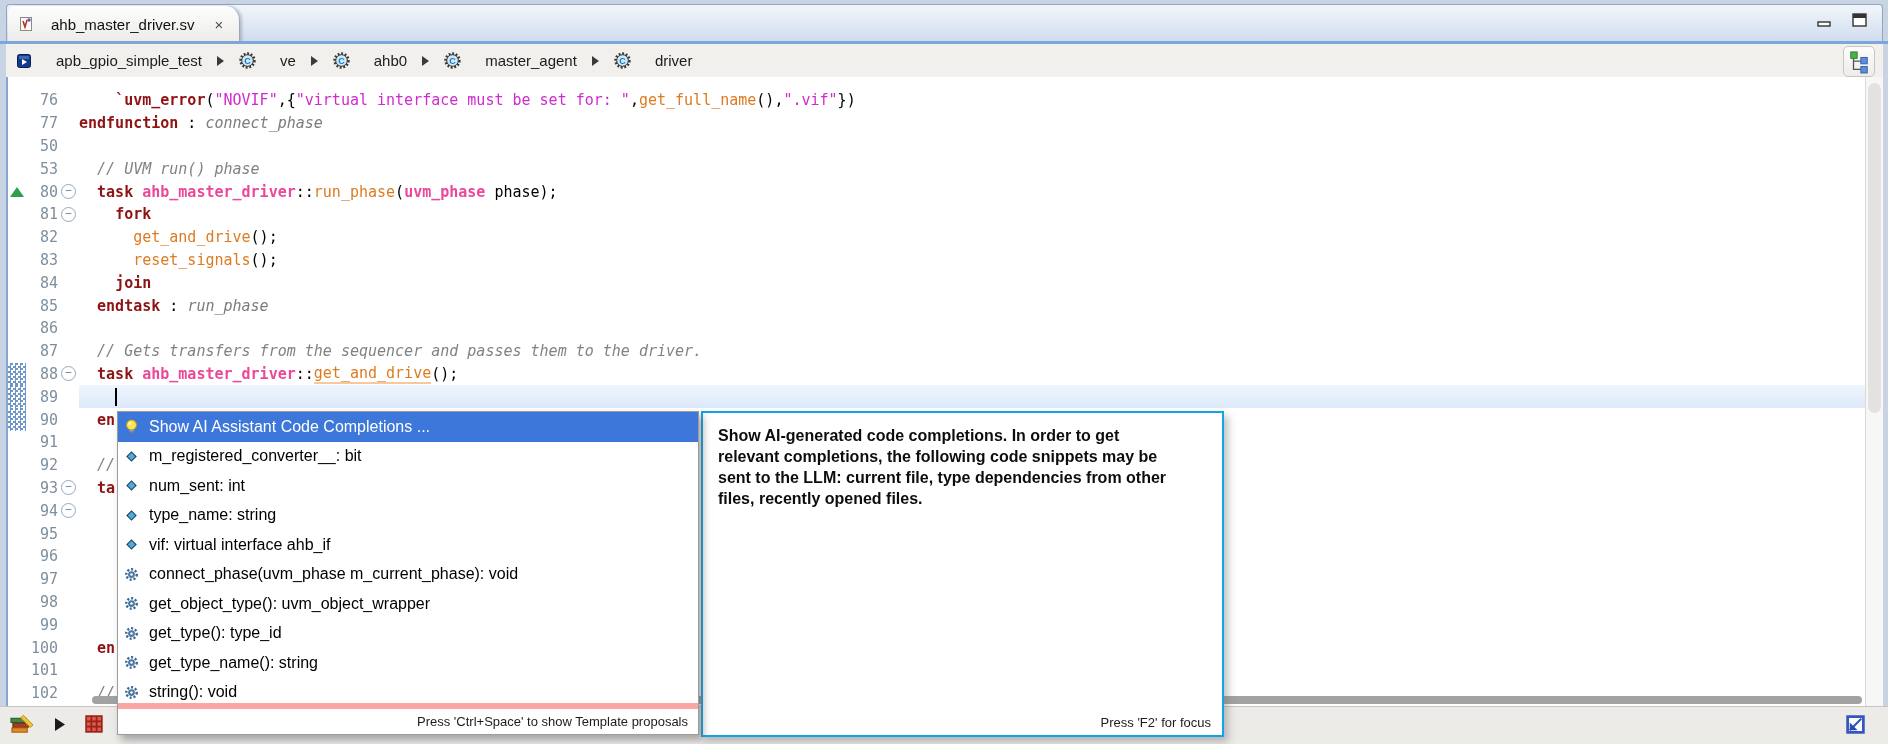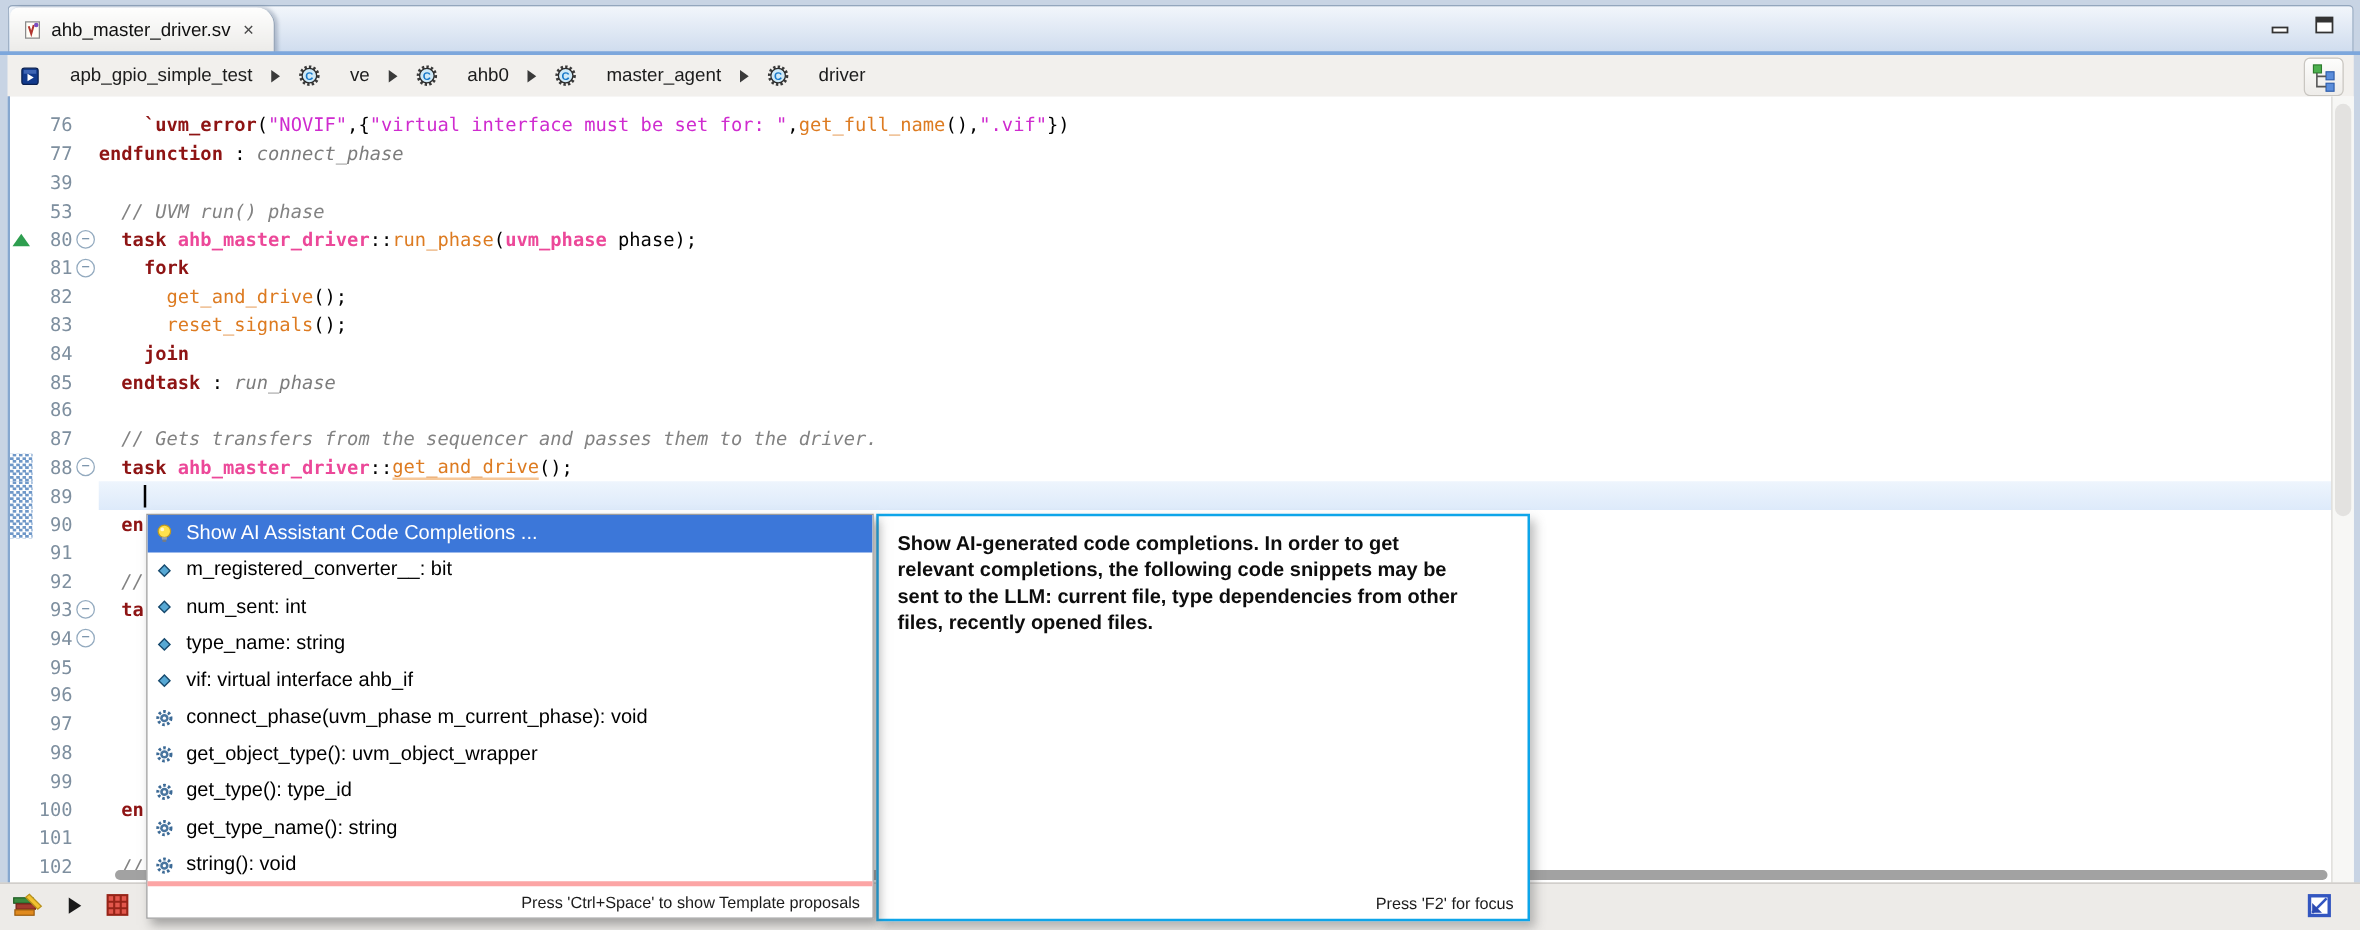--- a/index.html
+++ b/index.html
@@ -3,21 +3,21 @@
 <meta charset="utf-8">
 <style>
   html,body{margin:0;padding:0;}
   body{width:1888px;height:744px;overflow:hidden;font-family:"Liberation Sans",sans-serif;}
   .window{position:relative;width:1888px;height:744px;background:#c8d4e4;overflow:hidden;}
 
   
   .tabbar{position:absolute;left:6px;top:4px;right:5px;height:37px;
     background:linear-gradient(#f2f6fb,#cfdcee);
     border:1px solid #93a6bd;border-bottom:none;border-radius:4px 4px 0 0;}
-  .tab{position:absolute;left:1px;top:1px;height:36px;display:flex;align-items:center;gap:7px;
+  .tab{position:absolute;left:1px;top:1px;height:36px;display:flex;align-items:center;gap:17px;
     padding:0 16px 0 10px;background:linear-gradient(#fefefe,#ecebe8);
     border-right:1px solid #9aa8ba;border-radius:7px 14px 0 0;box-shadow:2px 0 3px rgba(40,60,90,.25);cursor:pointer;}
   .tab-label{font-size:15px;color:#101010;}
   .tab-close{font-size:15px;color:#4a4a4a;margin-left:3px;cursor:pointer;line-height:1;}
   .winbtns{position:absolute;right:14px;top:7px;display:flex;gap:18px;align-items:center;}
   .winbtns .ic{cursor:pointer;}
 
   .accent{position:absolute;left:0;top:41px;right:0;height:3px;background:#7da7dc;}
 
   
@@ -64,21 +64,21 @@
   .trim-right{position:absolute;right:22px;top:7px;cursor:pointer;}
 
   
   .cpopup{position:absolute;left:117px;top:411px;width:580px;height:322px;background:#fff;
     border:1px solid #9c9c9c;box-shadow:4px 5px 8px rgba(90,90,90,.5);z-index:6;display:flex;flex-direction:column;}
   .cpopup-list{flex:1;overflow:hidden;}
   .citem{display:flex;align-items:center;gap:9px;height:29.5px;padding-left:5px;font-size:16px;color:#000;cursor:pointer;}
   .citem.selected{background:#3c77d9;color:#fff;}
   .citem .ic{width:17px;display:flex;justify-content:center;flex:none;}
   .cpopup-footer{height:25px;display:flex;align-items:center;justify-content:flex-end;
-    padding-right:10px;font-size:13px;color:#1c1c1c;border-top:4px solid #fca5a5;}
+    padding-right:10px;font-size:13px;color:#1c1c1c;border-top:6px solid #fca5a5;}
 
   
   .tooltip{position:absolute;left:701px;top:411px;width:519px;height:322px;background:#fff;
     border:2px solid #0ea5e9;box-shadow:4px 5px 8px rgba(110,110,110,.45);z-index:5;}
   .tooltip-text{padding:12px 15px;font-size:16px;font-weight:bold;line-height:21px;color:#0d0d0d;}
   .tooltip-footer{position:absolute;right:11px;bottom:5px;font-size:13px;color:#1c1c1c;}
 
   .ic{display:inline-flex;align-items:center;justify-content:center;}
 </style>
 </head>
@@ -193,21 +193,21 @@
           <div class="ed-code"><span class="tk-p">    </span><span class="tk-kw">`uvm_error</span><span class="tk-p">(</span><span class="tk-str">"NOVIF"</span><span class="tk-p">,{</span><span class="tk-str">"virtual interface must be set for: "</span><span class="tk-p">,</span><span class="tk-fn">get_full_name</span><span class="tk-p">(),</span><span class="tk-str">".vif"</span><span class="tk-p">})</span></div>
         </div>
         <div class="ed-row">
           <div class="ed-ann"></div>
           <div class="ed-num">77</div>
           <div class="ed-fold"></div>
           <div class="ed-code"><span class="tk-kw">endfunction</span><span class="tk-p"> : </span><span class="tk-lbl">connect_phase</span></div>
         </div>
         <div class="ed-row">
           <div class="ed-ann"></div>
-          <div class="ed-num">39</div>
+          <div class="ed-num">50</div>
           <div class="ed-fold"></div>
           <div class="ed-code"></div>
         </div>
         <div class="ed-row">
           <div class="ed-ann"></div>
           <div class="ed-num">53</div>
           <div class="ed-fold"></div>
           <div class="ed-code"><span class="tk-p">  </span><span class="tk-cmt">// UVM run() phase</span></div>
         </div>
         <div class="ed-row">

